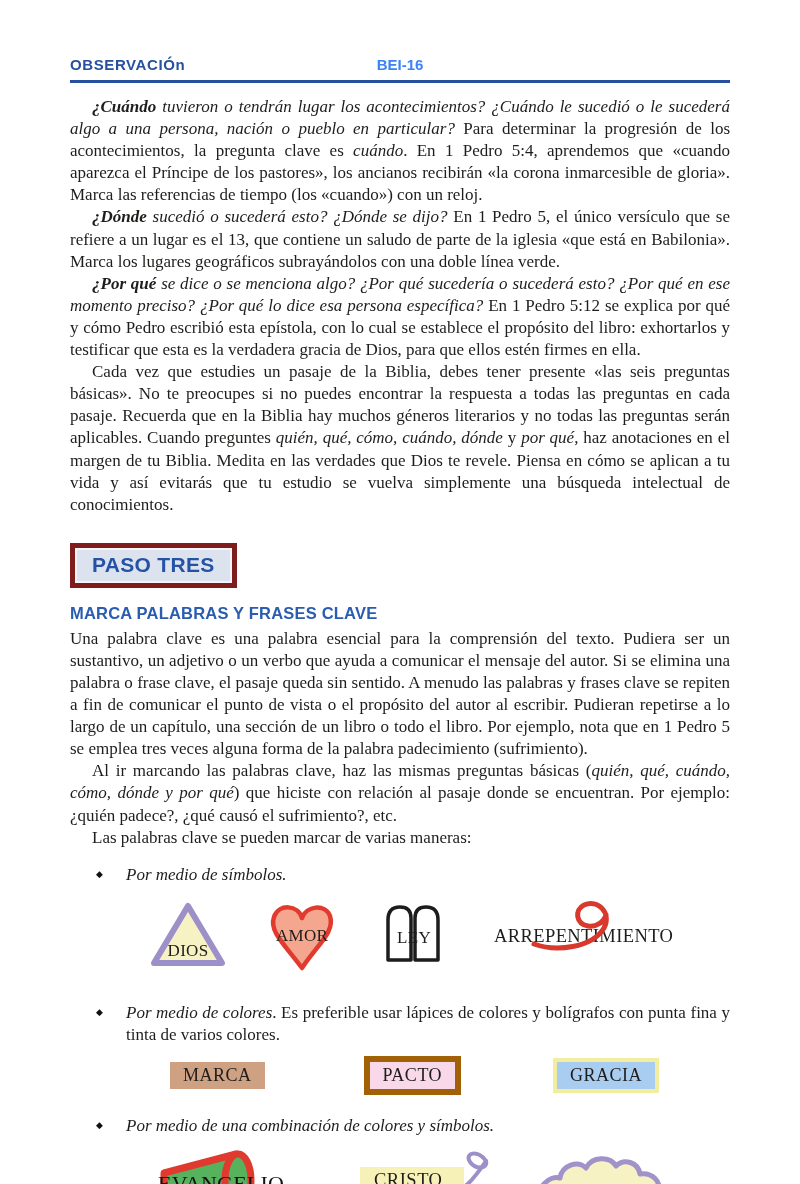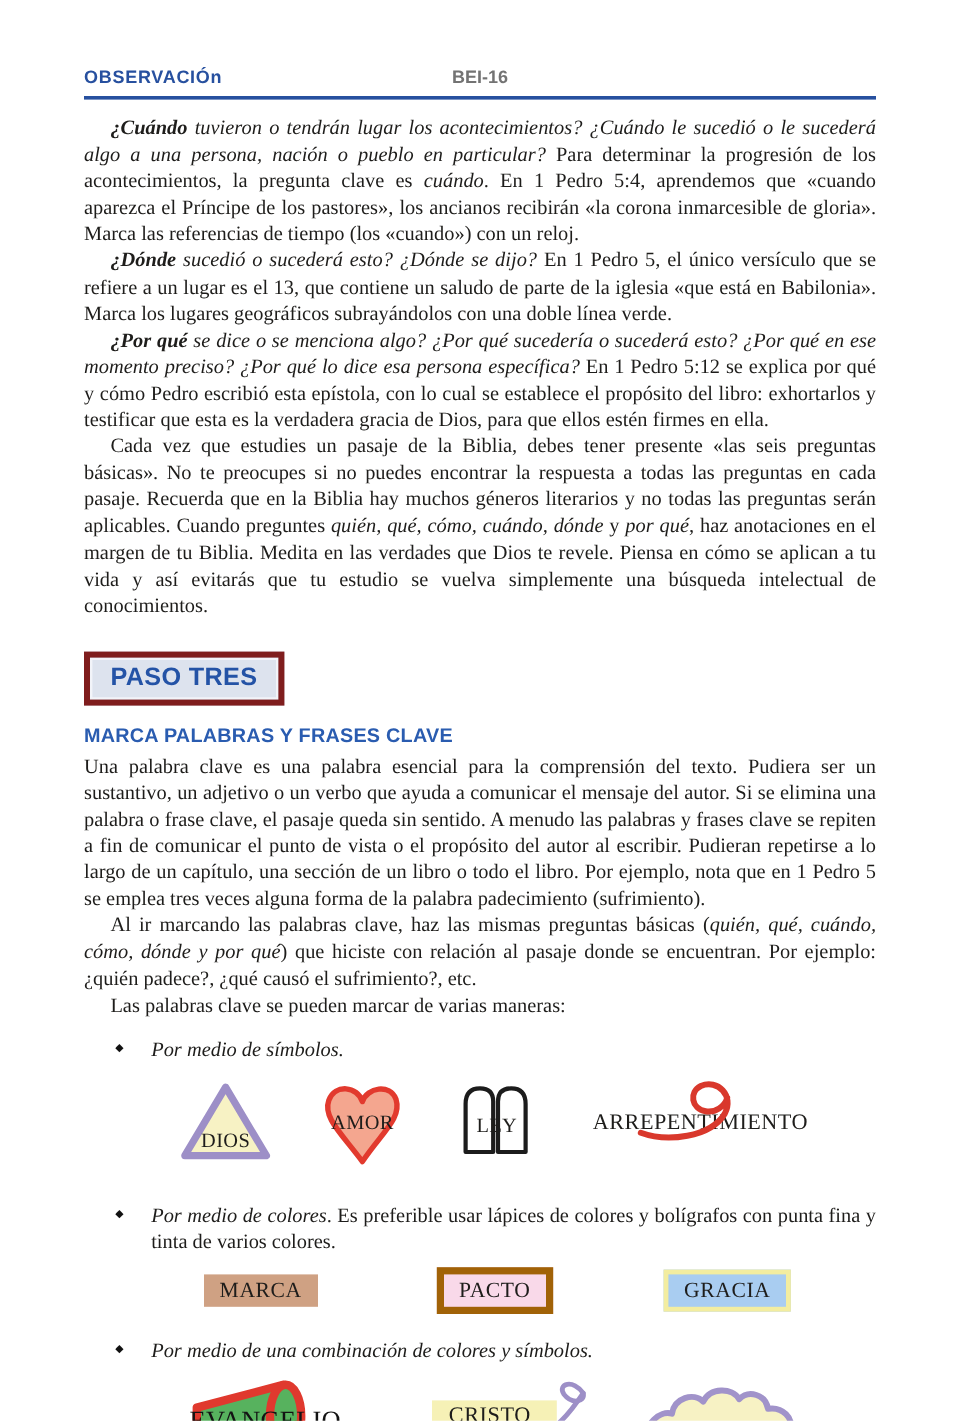--- a/index.html
+++ b/index.html
@@ -1,21 +1,21 @@
 <!DOCTYPE html>
 <html lang="es"><head>
 <meta charset="utf-8">
 <style>
   html,body{margin:0;padding:0;background:#ffffff;}
   body{width:800px;height:1184px;font-family:"Liberation Serif","DejaVu Serif",serif;color:#1e1d1b;position:relative;overflow:hidden;}
   .content{padding:0 70px;}
   
   .runhead{position:relative;padding-top:56px;height:22px;}
   .runhead .sect{font-family:"Liberation Sans",sans-serif;font-weight:bold;font-size:15px;letter-spacing:.6px;color:#27509f;}
-  .runhead .code{position:absolute;left:0;right:0;text-align:center;top:56px;font-family:"Liberation Sans",sans-serif;font-weight:bold;font-size:15px;color:#737373;}
+  .runhead .code{position:absolute;left:0;right:0;text-align:center;top:56px;font-family:"Liberation Sans",sans-serif;font-weight:bold;font-size:15px;color:#3b82f6;}
   .hrule{border:0;border-top:3px solid #27509f;margin:2px 0 13px 0;}
   
   p.body{margin:0;font-size:17px;line-height:1.3;text-align:justify;}
   p.body.ind{text-indent:22px;}
   .i{font-style:italic;}
   .bi{font-style:italic;font-weight:bold;}
   
   .badge{display:inline-block;margin:27px 0 16px 0;background:#dde3ee;border:5px solid #7f1d1d;box-shadow:inset 0 0 0 2px #f2f4f9;padding:5px 17px 6px 17px;}
   .badge span{font-family:"Liberation Sans",sans-serif;font-weight:bold;font-size:21px;color:#2453a6;letter-spacing:.3px;}
   h2.sechead{margin:0 0 5px 0;font-family:"Liberation Sans",sans-serif;font-weight:bold;font-size:16.5px;color:#2a5cb0;letter-spacing:.2px;}

